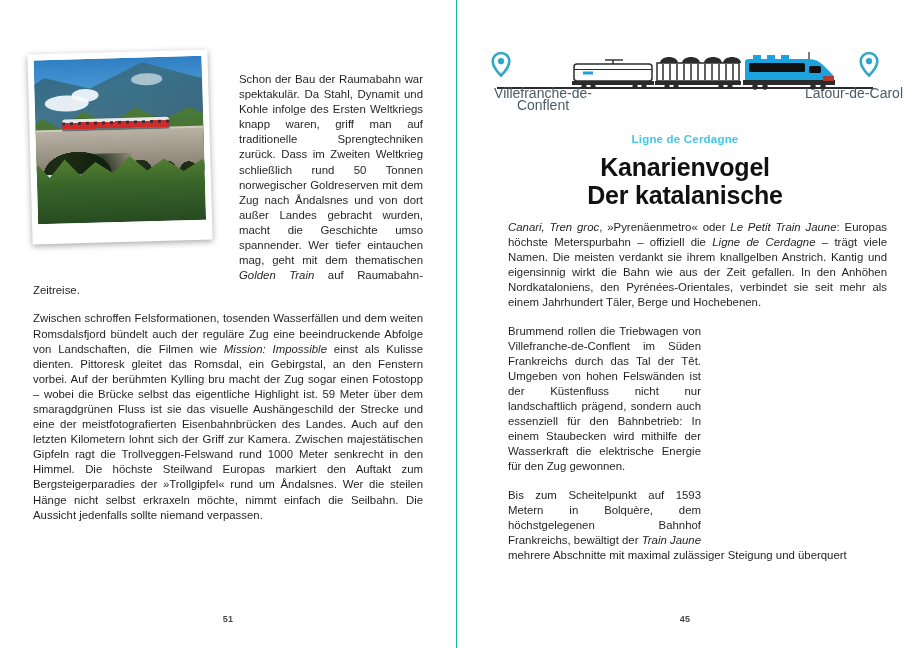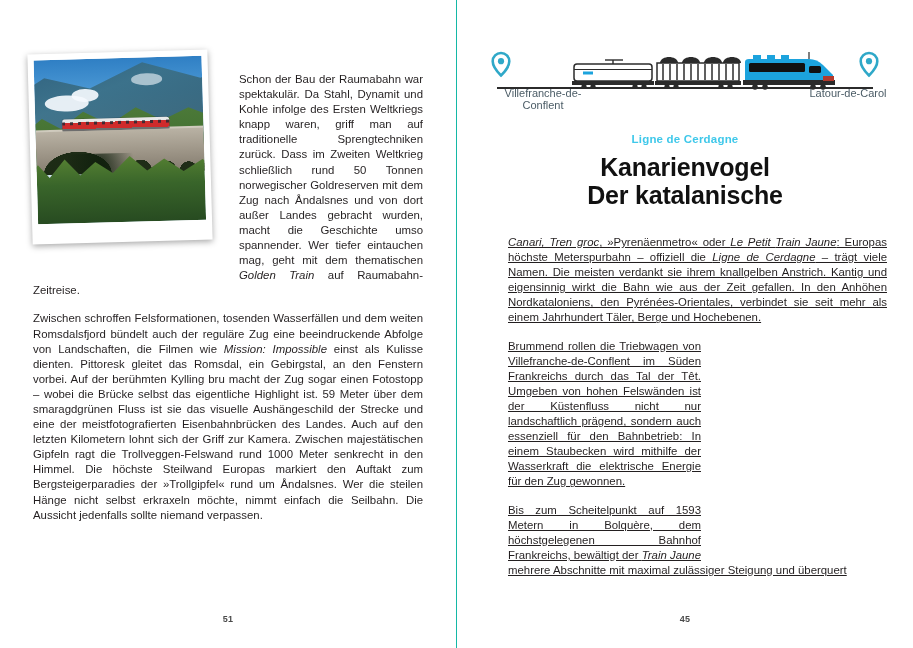--- a/index.html
+++ b/index.html
@@ -193,27 +193,27 @@
   .route {
     position: absolute;
     left: 0;
     top: 46px;
     width: 456px;
     height: 72px;
   }
   .route-svg { display: block; }
   .route-label {
     position: absolute;
-    font-size: 11px;
+    font-size: 14px;
     line-height: 12px;
     color: #4b5c66;
     text-align: center;
   }
   .route-label-left  { left: 36px;  top: 41px; width: 100px; }
-  .route-label-right { right: 10px; top: 41px; width: 110px; text-align: center; }
+  .route-label-right { right: 10px; top: 41px; width: 110px; text-align: right; }
 
   
   .kicker {
     position: absolute;
     top: 133px;
     left: 0;
     width: 456px;
     text-align: center;
     font-size: 11.5px;
     font-weight: bold;
@@ -229,23 +229,22 @@
     font-size: 25px;
     line-height: 28px;
     font-weight: bold;
     color: #111111;
     letter-spacing: -.2px;
   }
 
   #right-col-wrap {
     position: absolute;
     left: 51px;
-    top: 235px;
+    top: 220px;
     width: 379px;
-    text-decoration: underline;
   }
   .right-photo-spacer {
     float: right;
     shape-outside: margin-box;
     width: 176px;
     height: 196px;
     margin: 12px 0 2px 10px;
   }
 
   

